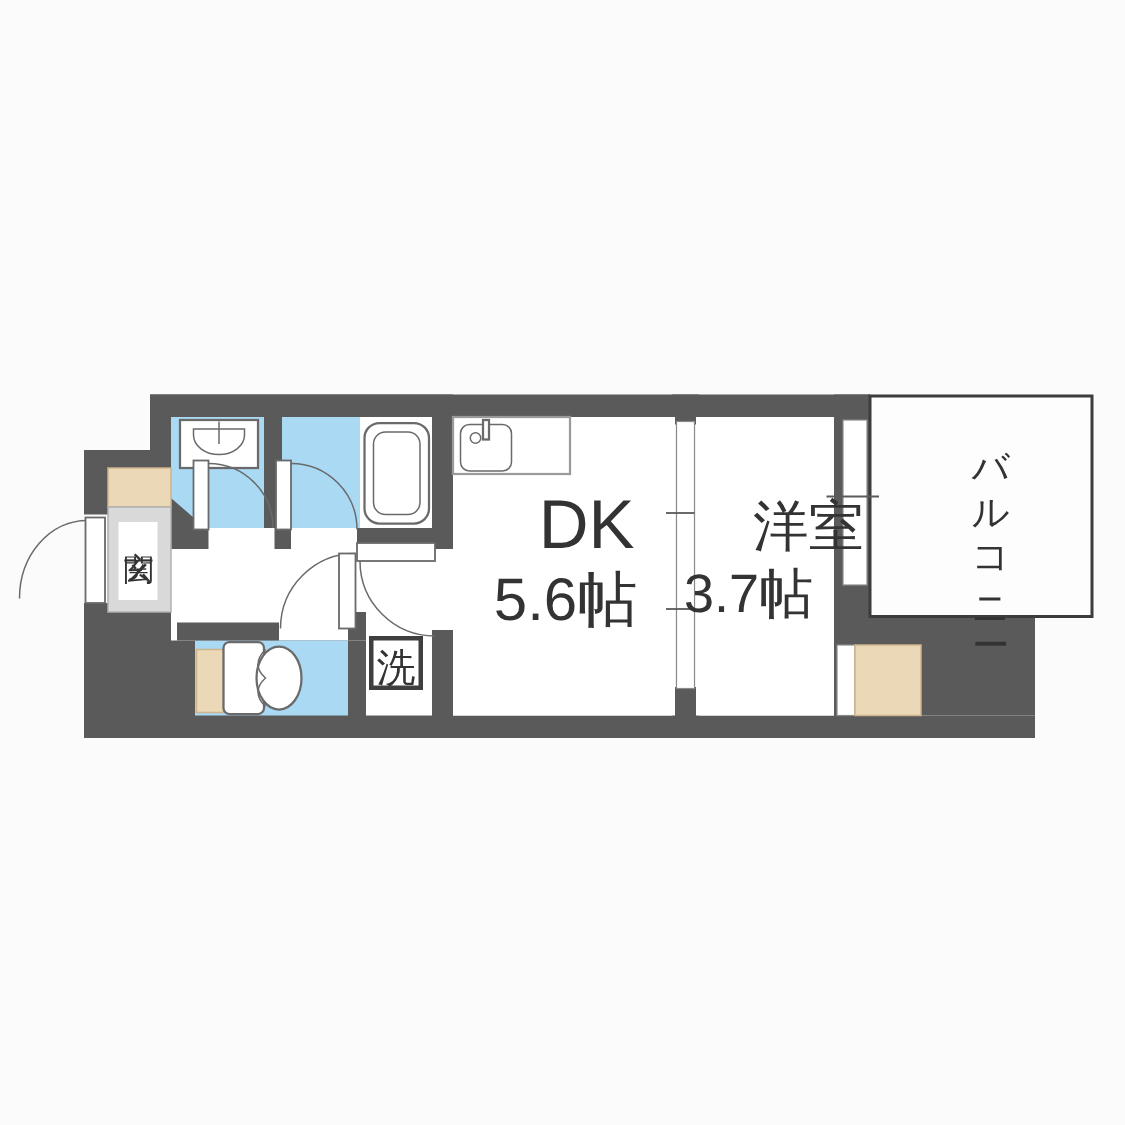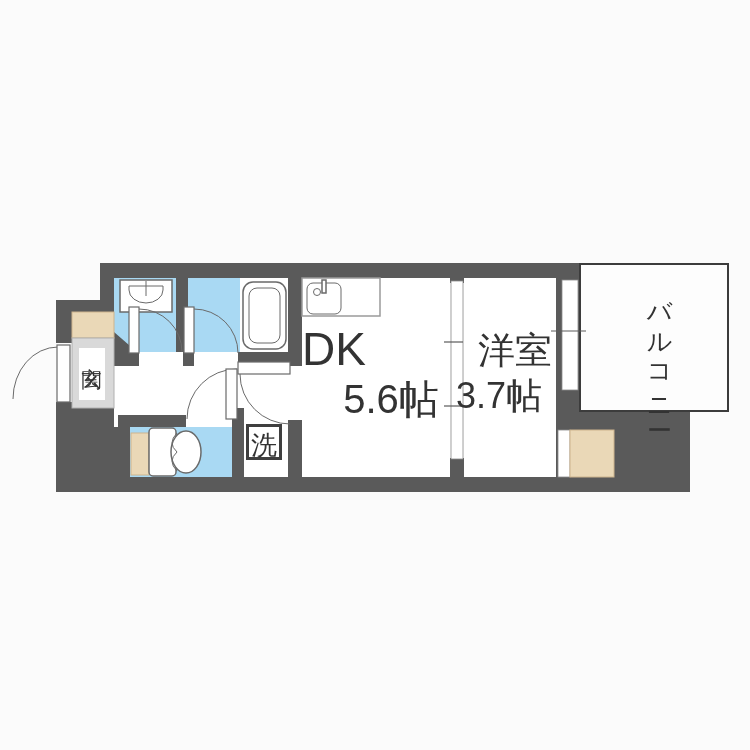--- a/index.html
+++ b/index.html
@@ -14,23 +14,23 @@
   .lbl{
     position:absolute;color:var(--text,#333);
     font-family:"Liberation Sans","DejaVu Sans",sans-serif;
     white-space:nowrap;user-select:none;
   }
   .lbl-entrance{
     left:80px;top:352px;width:26px;
     writing-mode:vertical-rl;text-orientation:upright;
     font-size:20px;letter-spacing:3px;font-weight:500;
   }
-  .lbl-dk{left:302px;top:322px;width:121px;text-align:left;font-size:46px;}
-  .lbl-dk-size{left:307px;top:372px;width:168px;text-align:center;font-size:40px;}
-  .lbl-room{left:462px;top:326px;width:106px;text-align:center;font-size:37px;}
+  .lbl-dk{left:302px;top:322px;width:121px;text-align:right;font-size:46px;}
+  .lbl-dk-size{left:293px;top:372px;width:168px;text-align:center;font-size:40px;}
+  .lbl-room{left:462px;top:326px;width:106px;text-align:center;font-size:37px;padding-left:24px;}
   .lbl-room-size{left:456px;top:372px;width:112px;text-align:left;font-size:36px;}
   .lbl-balcony{
     left:644px;top:283px;height:185px;
     writing-mode:vertical-rl;text-orientation:mixed;
     font-size:25px;letter-spacing:5px;
   }
   .lbl-laundry{
     left:246px;top:424px;width:36px;height:36px;
     border:3px solid #3f3f3f;background:#fff;
     text-align:center;line-height:36px;font-size:26px;box-sizing:border-box;

